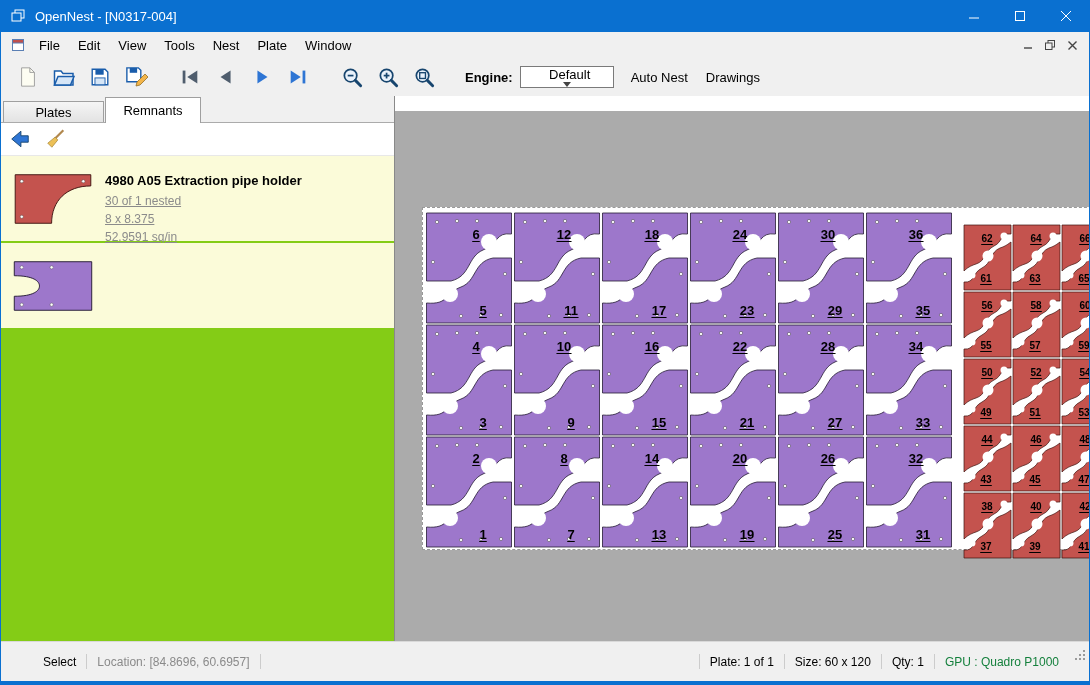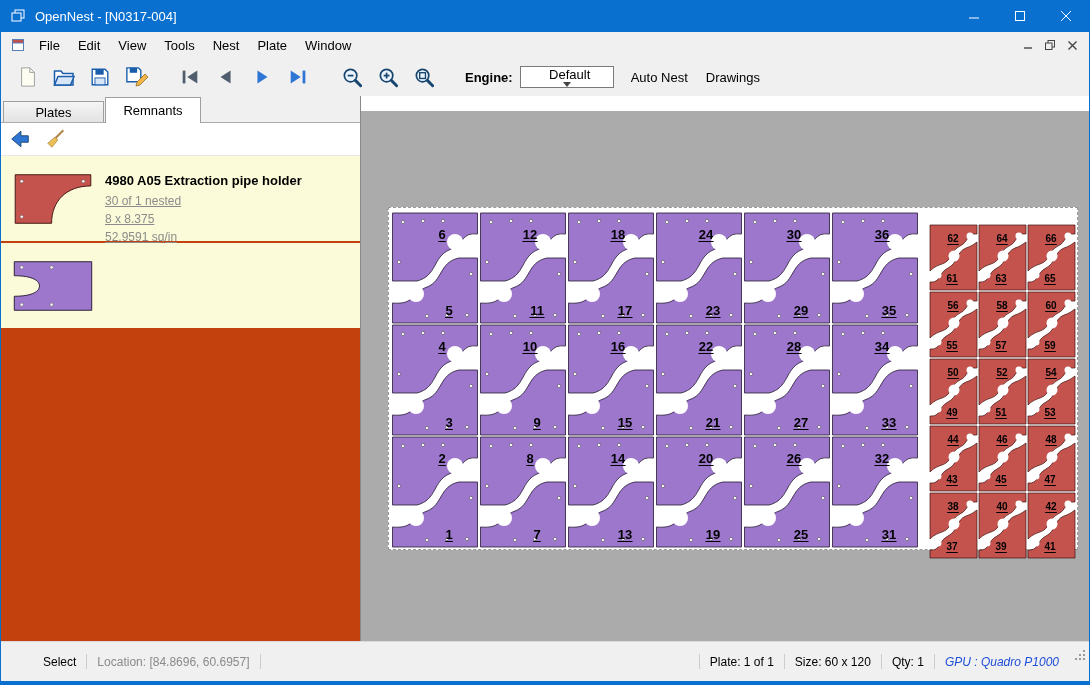--- a/index.html
+++ b/index.html
@@ -27,21 +27,21 @@
   .gap { width:18px; }
   .engine-label { font-weight:bold; margin:0 7px 0 22px; }
   .combo { width:94px; height:22px; background:#fff; border:1px solid #7a7a7a; display:flex; align-items:center;flex-direction:column; }
   .combo .val { flex:1; padding-left:6px; }
   .combo .arrow-box { width:16px; display:flex; align-items:center; justify-content:center; }
   .tri-down { width:0; height:0; border-left:4px solid transparent; border-right:4px solid transparent; border-top:5px solid #444; }
   .txtbtn { padding:5px 9px; }
 
   
   .main { flex:1; display:flex; min-height:0; }
-  .sidebar { width:360px; background:#c2410c; border-right:1px solid #898989; display:flex; flex-direction:column; }
+  .sidebar { width:394px; background:#84cc16; border-right:1px solid #898989; display:flex; flex-direction:column; }
   .tabstrip { height:27px; display:flex; align-items:flex-end; padding-left:2px; background:#f0f0f0; position:relative; flex:0 0 auto; }
   .tabstrip::after { content:""; position:absolute; left:0; right:0; bottom:0; height:1px; background:#ababab; }
   .tab { border:1px solid #9f9f9f; border-bottom:none; background:linear-gradient(#f5f5f5,#e2e2e2);
          height:22px; line-height:22px; text-align:center; position:relative; }
   .tab-plates { width:101px; }
   .tab-drawings { width:96px; margin-left:1px; }
   .tab.active { background:#fff; height:26px; line-height:26px; z-index:2; }
   .side-toolbar { height:33px; background:#fff; display:flex; align-items:center; padding-left:5px; gap:8px;
                   border-bottom:1px solid #e8e8e8; flex:0 0 auto; }
   .side-tbtn { width:28px; height:26px; display:flex; align-items:center; justify-content:center; }
@@ -780,21 +780,21 @@
     <span class="sb-sec sb-loc">Location: [84.8696, 60.6957]</span>
     <span class="sb-sep"></span>
     <span class="spacer"></span>
     <span class="sb-sep"></span>
     <span class="sb-sec">Plate: 1 of 1</span>
     <span class="sb-sep"></span>
     <span class="sb-sec">Size: 60 x 120</span>
     <span class="sb-sep"></span>
     <span class="sb-sec">Qty: 1</span>
     <span class="sb-sep"></span>
-    <span class="sb-sec" style="color: #1d4ed8; font-style: italic;">GPU : Quadro P1000</span>
+    <span class="sb-sec" style="color: #15803d;">GPU : Quadro P1000</span>
     <svg class="grip" viewBox="0 0 14 14">
       <g fill="#9a9a9a">
         <rect x="10" y="10" width="2" height="2"></rect>
           <rect x="10" y="6" width="2" height="2"></rect>
           <rect x="10" y="2" width="2" height="2"></rect>
         <rect x="6" y="10" width="2" height="2"></rect>
           <rect x="6" y="6" width="2" height="2"></rect>
           <rect x="2" y="10" width="2" height="2"></rect>
       </g>
     </svg>

